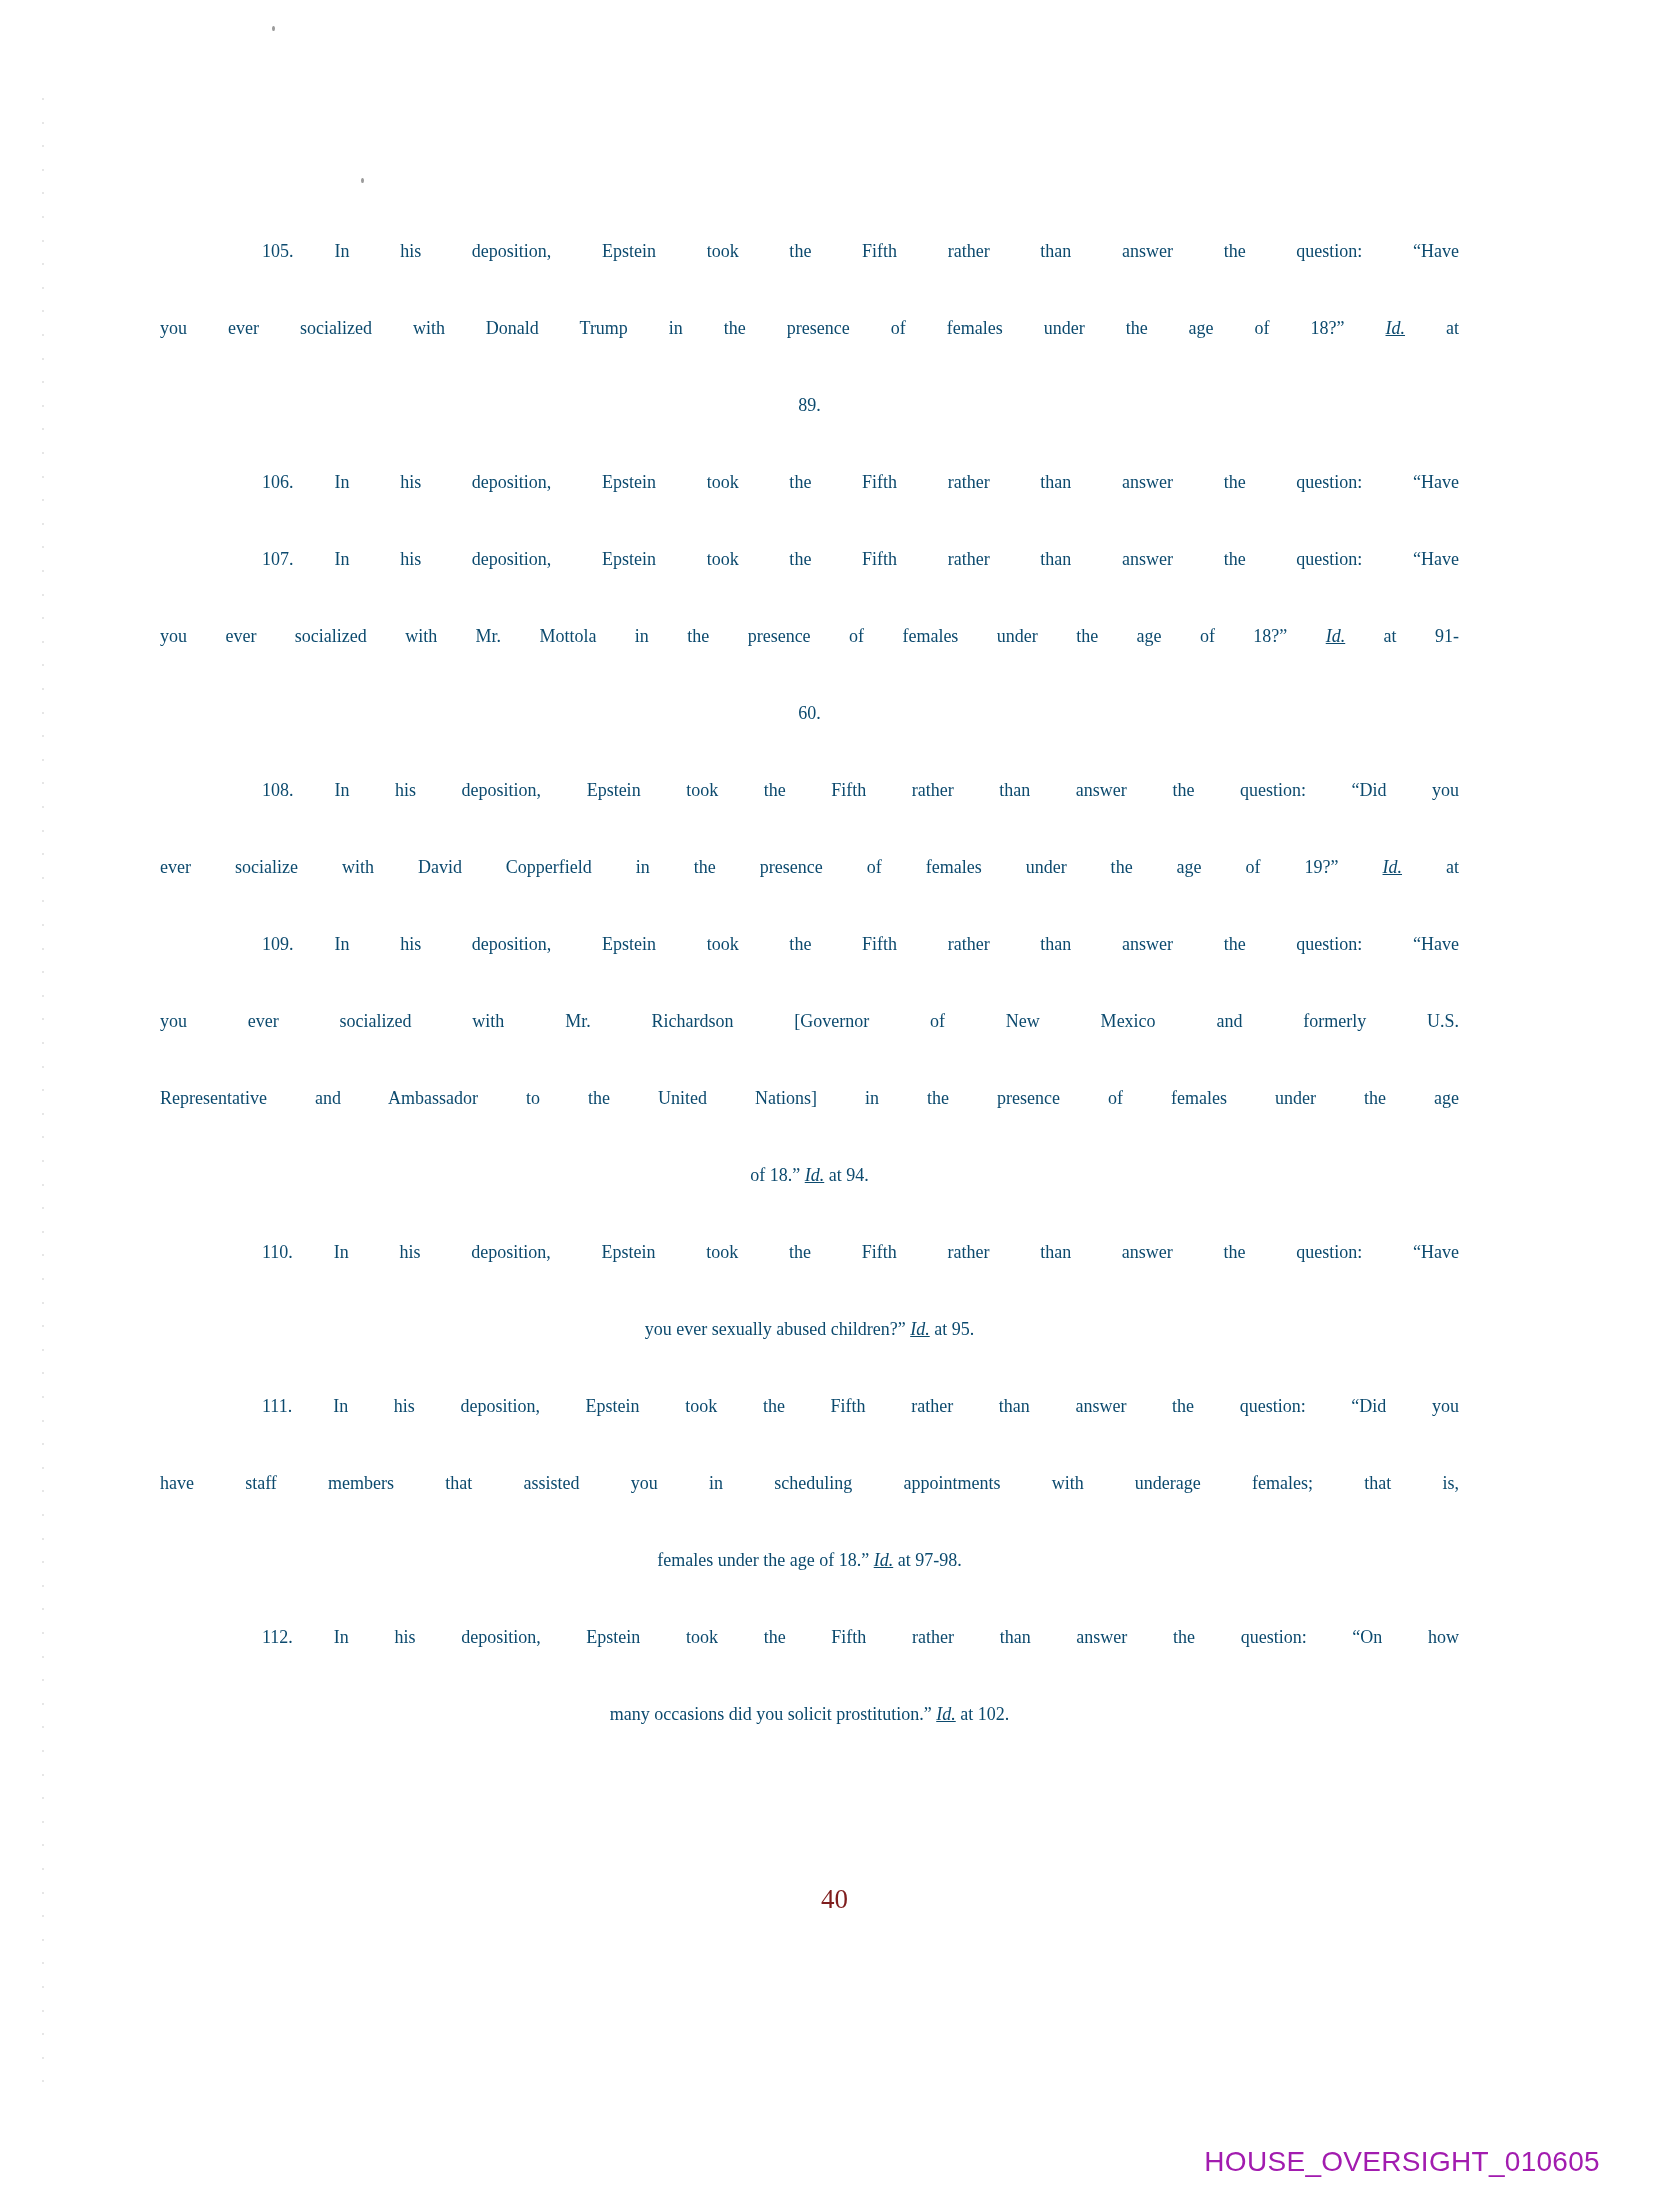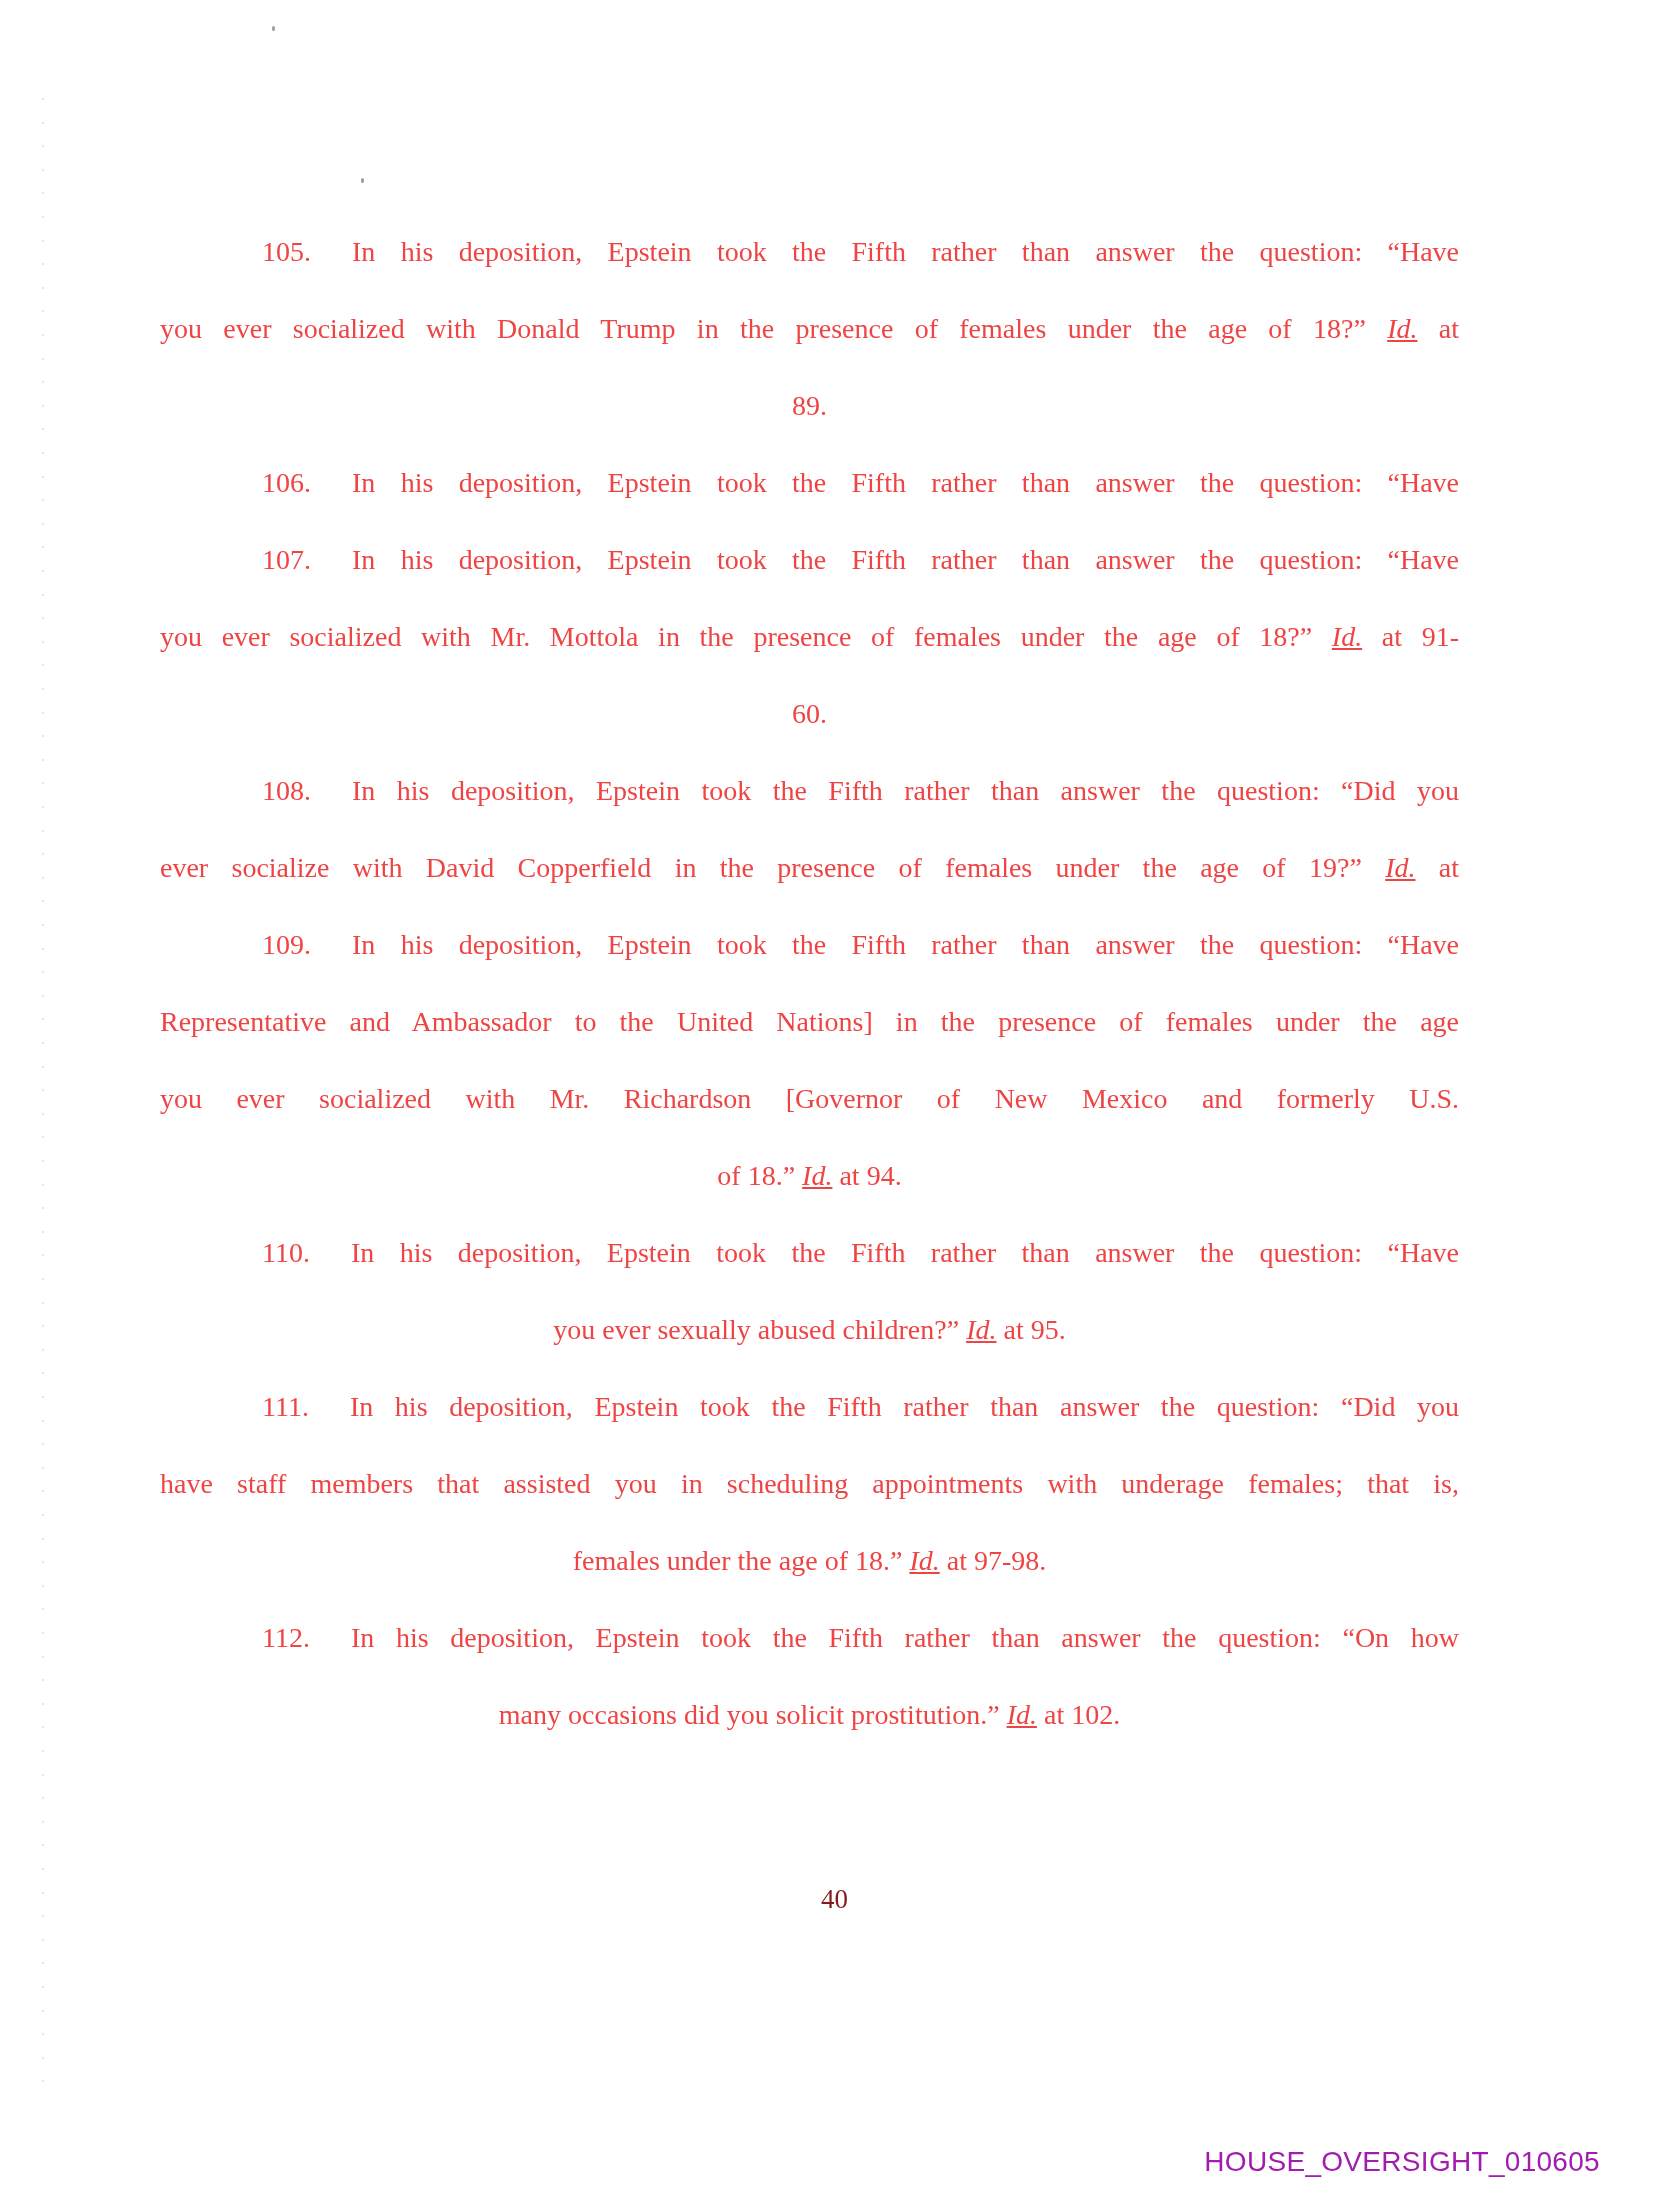--- a/index.html
+++ b/index.html
@@ -13,23 +13,23 @@
     width: 1669px;
     height: 2205px;
     background: #ffffff;
     overflow: hidden;
   }
   .textblock {
     position: absolute;
     left: 160px;
     top: 213px;
     width: 1299px;
-    color: #ef4444;
+    color: #0c4a6e;
     font-family: "Liberation Serif", "DejaVu Serif", serif;
-    font-size: 28px;
+    font-size: 18px;
     line-height: 77px;
   }
   .ln { min-height: 77px; }
   .j {
     text-align: justify;
     text-align-last: justify;
     text-justify: inter-word;
   }
   .ind { padding-left: 102px; }
   .last { text-align: center; }
@@ -100,22 +100,22 @@
     <div class="ln j ind"><span class="num">106.</span><span class="t">In his deposition, Epstein took the Fifth rather than answer the question: “Have</span></div>
 
     <div class="ln j ind"><span class="num">107.</span><span class="t">In his deposition, Epstein took the Fifth rather than answer the question: “Have</span></div>
     <div class="ln j"><span class="t">you ever socialized with Mr. Mottola in the presence of females under the age of 18?” </span><span class="cite">Id.</span><span class="t"> at 91-</span></div>
     <div class="ln last"><span class="t">60.</span></div>
 
     <div class="ln j ind"><span class="num">108.</span><span class="t">In his deposition, Epstein took the Fifth rather than answer the question: “Did you</span></div>
     <div class="ln j"><span class="t">ever socialize with David Copperfield in the presence of females under the age of 19?” </span><span class="cite">Id.</span><span class="t"> at</span></div>
 
     <div class="ln j ind"><span class="num">109.</span><span class="t">In his deposition, Epstein took the Fifth rather than answer the question: “Have</span></div>
+    <div class="ln j"><span class="t">you ever socialized with Mr. Richardson [Governor of New Mexico and formerly U.S.</span></div>
     <div class="ln j"><span class="t">Representative and Ambassador to the United Nations] in the presence of females under the age</span></div>
-    <div class="ln j"><span class="t">you ever socialized with Mr. Richardson [Governor of New Mexico and formerly U.S.</span></div>
     <div class="ln last"><span class="t">of 18.” </span><span class="cite">Id.</span><span class="t"> at 94.</span></div>
 
     <div class="ln j ind"><span class="num">110.</span><span class="t">In his deposition, Epstein took the Fifth rather than answer the question: “Have</span></div>
     <div class="ln last"><span class="t">you ever sexually abused children?” </span><span class="cite">Id.</span><span class="t"> at 95.</span></div>
 
     <div class="ln j ind"><span class="num">111.</span><span class="t">In his deposition, Epstein took the Fifth rather than answer the question: “Did you</span></div>
     <div class="ln j"><span class="t">have staff members that assisted you in scheduling appointments with underage females; that is,</span></div>
     <div class="ln last"><span class="t">females under the age of 18.” </span><span class="cite">Id.</span><span class="t"> at 97-98.</span></div>
 
     <div class="ln j ind"><span class="num">112.</span><span class="t">In his deposition, Epstein took the Fifth rather than answer the question: “On how</span></div>

